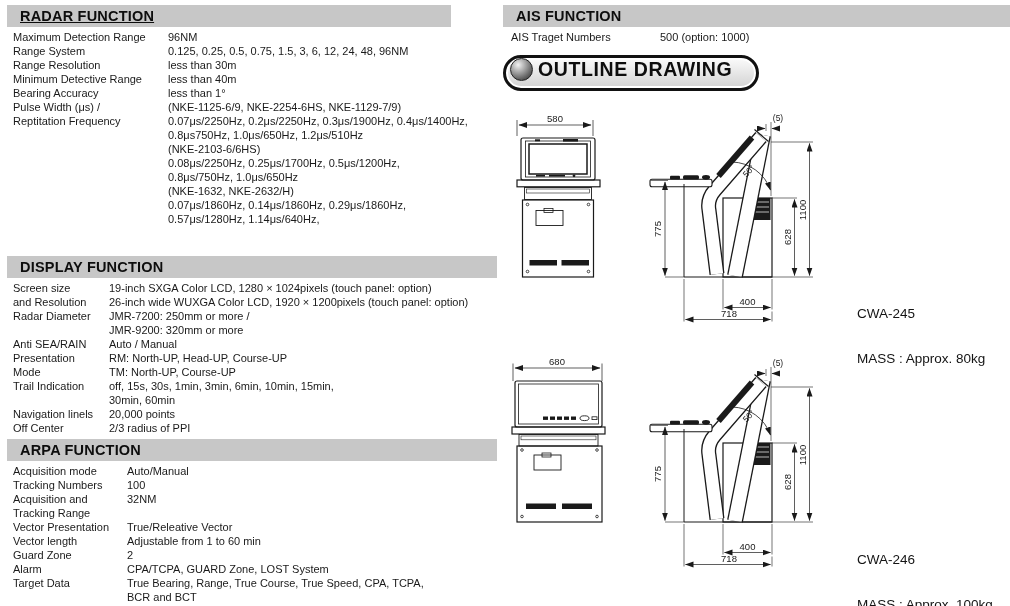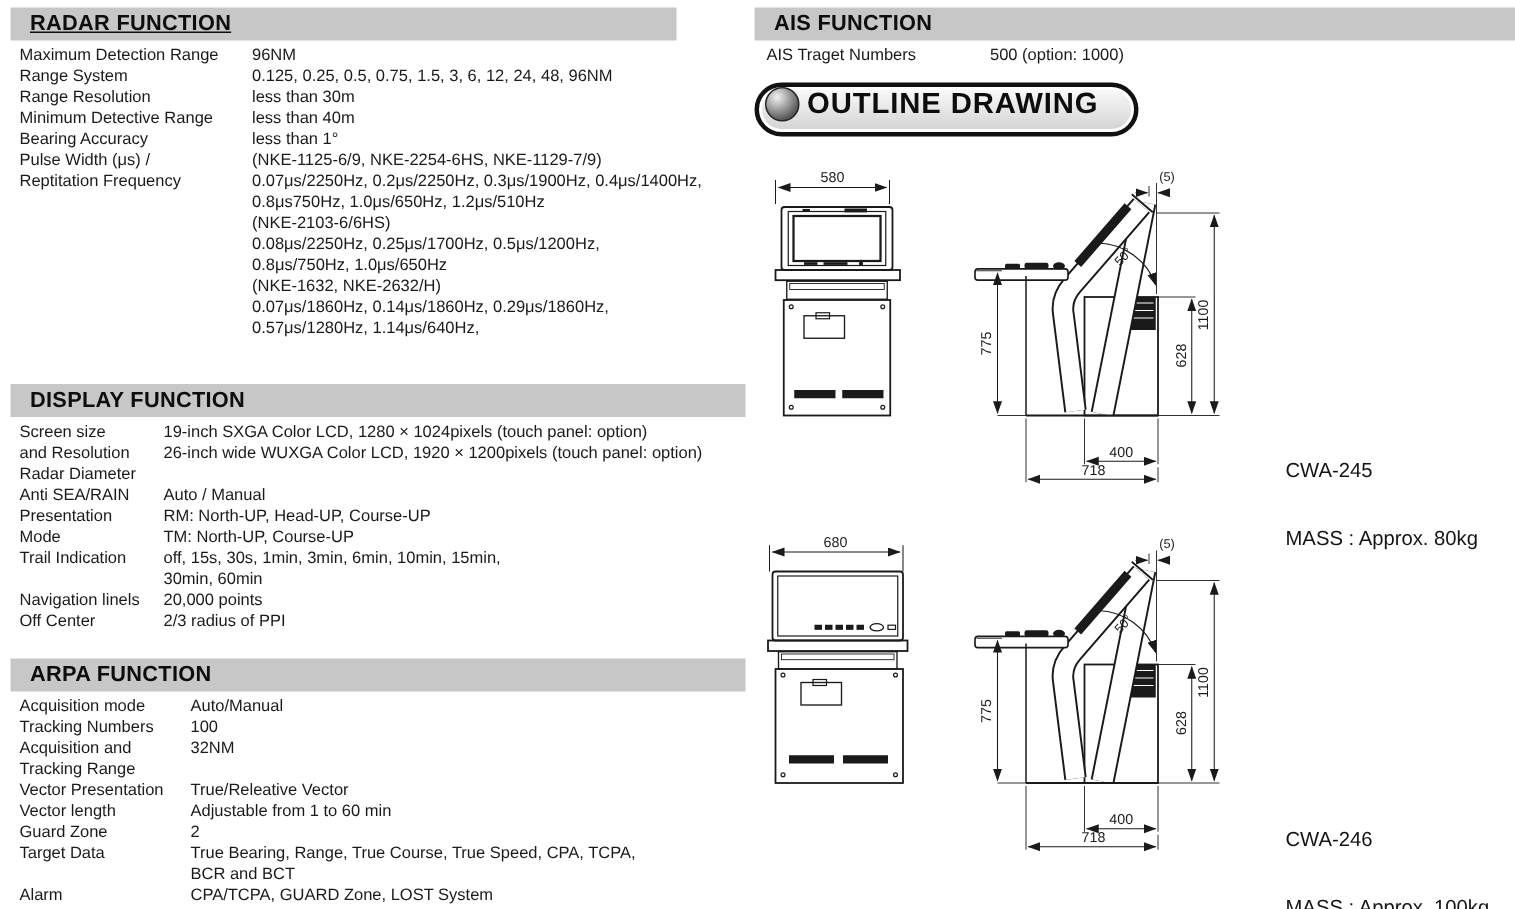--- a/index.html
+++ b/index.html
@@ -77,20 +77,22 @@
   </div>
   <div class="rows display" style="left:7px;top:281px;width:490px;">
     <div class="row">
         <div class="lbl">Screen size
 and Resolution</div>
         <div class="val">19-inch SXGA Color LCD, 1280 × 1024pixels (touch panel: option)
 26-inch wide WUXGA Color LCD, 1920 × 1200pixels (touch panel: option)</div>
       </div>
     <div class="row">
         <div class="lbl">Radar Diameter</div>
+        <div class="val">JMR-7200: 250mm or more /
+JMR-9200: 320mm or more</div>
       </div>
     <div class="row">
         <div class="lbl">Anti SEA/RAIN</div>
         <div class="val">Auto / Manual</div>
       </div>
     <div class="row">
         <div class="lbl">Presentation
 Mode</div>
         <div class="val">RM: North-UP, Head-UP, Course-UP
 TM: North-UP, Course-UP</div>
@@ -133,27 +135,27 @@
       </div>
     <div class="row">
         <div class="lbl">Vector length</div>
         <div class="val">Adjustable from 1 to 60 min</div>
       </div>
     <div class="row">
         <div class="lbl">Guard Zone</div>
         <div class="val">2</div>
       </div>
     <div class="row">
+        <div class="lbl">Alarm</div>
+        <div class="val">CPA/TCPA, GUARD Zone, LOST System</div>
+      </div>
+    <div class="row">
         <div class="lbl">Target Data</div>
         <div class="val">True Bearing, Range, True Course, True Speed, CPA, TCPA,
 BCR and BCT</div>
-      </div>
-    <div class="row">
-        <div class="lbl">Alarm</div>
-        <div class="val">CPA/TCPA, GUARD Zone, LOST System</div>
       </div>
   </div>
 
   <div class="bar" style="left:503px;top:5px;width:507px;">
     <span>AIS FUNCTION</span>
   </div>
   <div class="rows ais" style="left:503px;top:30px;width:507px;">
     <div class="row">
         <div class="lbl">AIS Traget Numbers</div>
         <div class="val">500 (option: 1000)</div>

